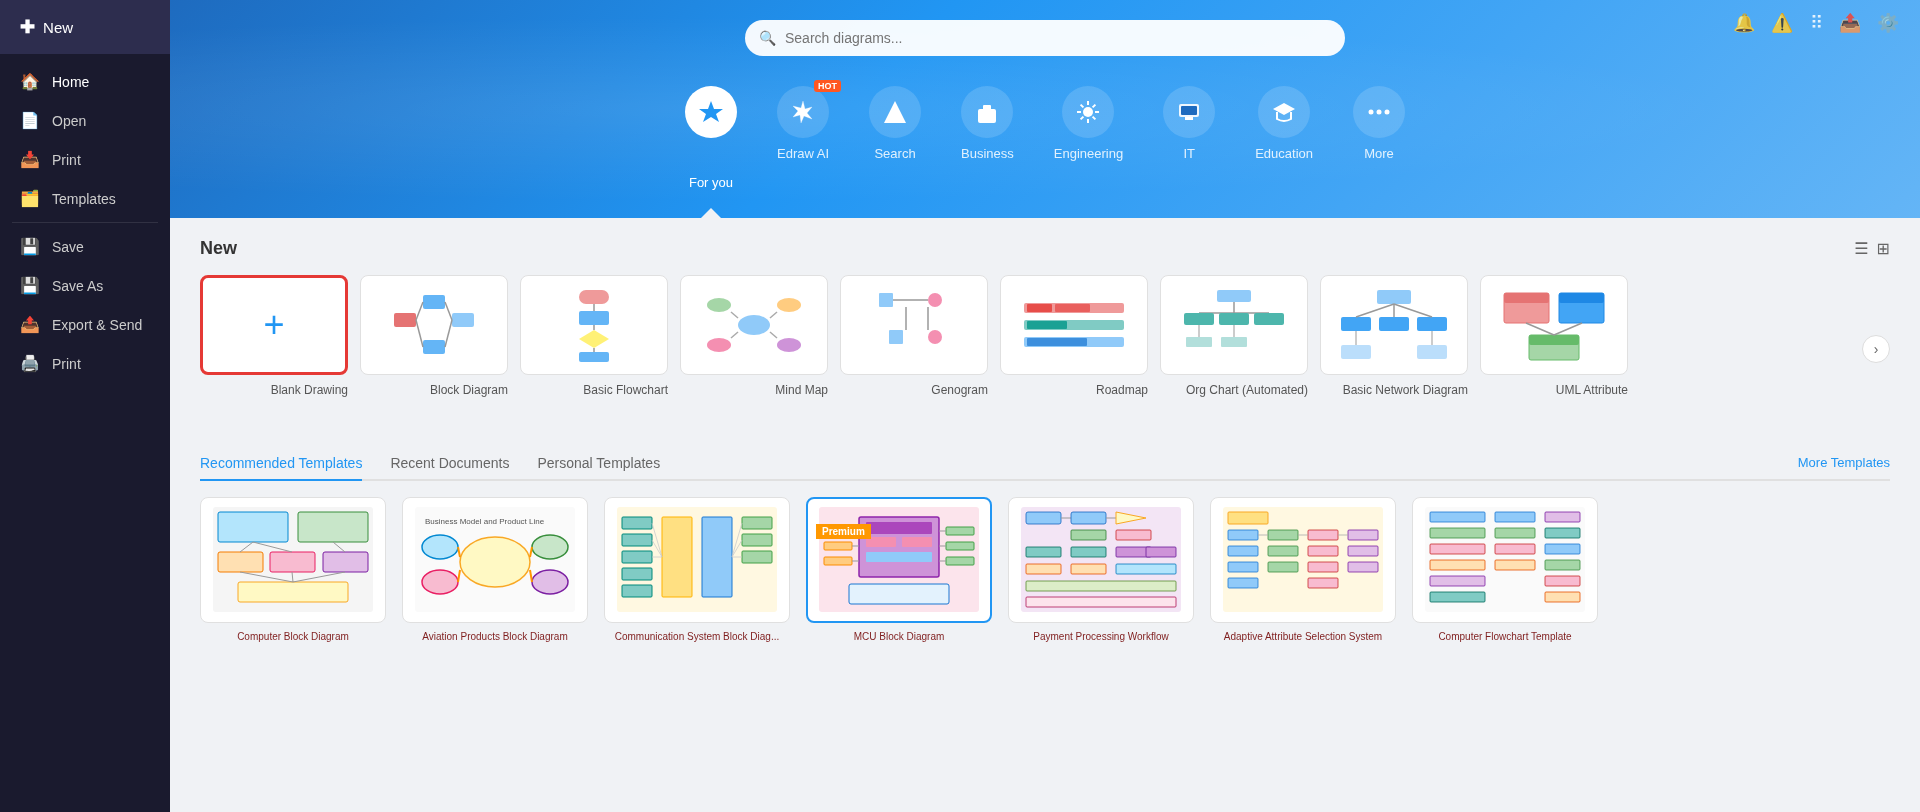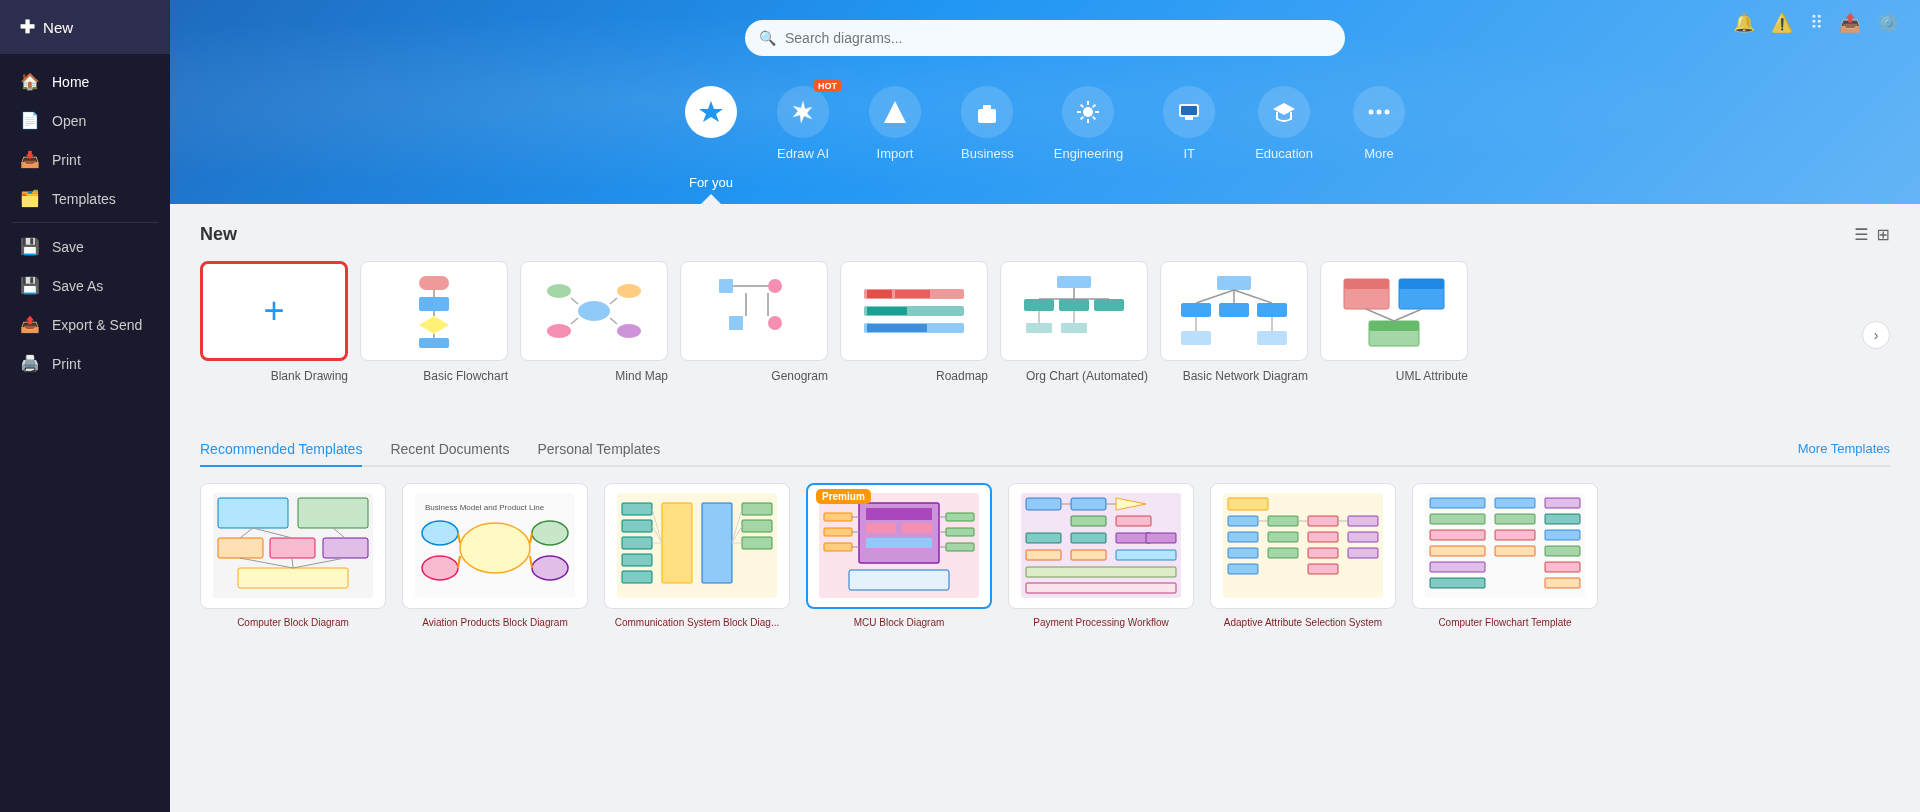--- a/index.html
+++ b/index.html
@@ -100,21 +100,21 @@
       display: flex;
       justify-content: center;
       gap: 0;
       position: relative;
     }
     .category-tab {
       display: flex;
       flex-direction: column;
       align-items: center;
       gap: 8px;
-      padding: 10px 20px 14px;
+      padding: 10px 20px 28px;
       cursor: pointer;
       color: rgba(255,255,255,0.85);
       font-size: 13px;
       position: relative;
       min-width: 90px;
     }
     .category-tab.active { color: #fff; gap: 37px; }
     .category-tab.active::after {
       content: '';
       position: absolute;
@@ -291,28 +291,28 @@
       display: flex;
       align-items: center;
       justify-content: center;
       margin-bottom: 8px;
       overflow: hidden;
       position: relative;
     }
     .rec-label { font-size: 10px; color: #7f1d1d; text-align: center; }
     .premium-badge {
       position: absolute;
-      top: 4px;
+      top: 25px;
       left: 8px;
       background: #ff9800;
       color: #fff;
       font-size: 10px;
       font-weight: bold;
       padding: 2px 6px;
-      border-radius: 5px;
+      border-radius: 0;
     }
     .rec-card.selected .rec-thumb {
       border: 2px solid #2196f3;
     }
 
     
     .sidebar-sep {
       height: 1px;
       background: rgba(255,255,255,0.1);
       margin: 4px 12px;
@@ -399,21 +399,21 @@
         <span class="hot-badge">HOT</span>
         <span>Edraw AI</span>
       </div>
 
       <div class="category-tab">
         <div class="category-tab-icon">
           <svg width="26" height="26" viewBox="0 0 26 26">
               <polygon points="13,2 24,24 2,24" fill="white"></polygon>
             </svg>
         </div>
-        <span>Import</span>
+        <span>Search</span>
       </div>
 
       <div class="category-tab">
         <div class="category-tab-icon">
           <svg width="26" height="26" viewBox="0 0 26 26">
               <rect x="4" y="10" width="18" height="14" rx="2" fill="white"></rect>
               <rect x="9" y="6" width="8" height="5" rx="1" fill="white"></rect>
             </svg>
         </div>
         <span>Business</span>
@@ -478,20 +478,35 @@
 
         <div class="template-card blank-drawing-card">
           <div class="template-thumb">
             <div style="display:flex;flex-direction:column;align-items:center;">
               <span class="blank-plus">+</span>
             </div>
           </div>
           <div class="template-label">Blank Drawing</div>
         </div>
 
+        <div class="template-card">
+          <div class="template-thumb">
+            <svg width="110" height="80" viewBox="0 0 110 80">
+              <rect x="15" y="28" width="22" height="14" rx="2" fill="#e57373"></rect>
+              <rect x="44" y="10" width="22" height="14" rx="2" fill="#64b5f6"></rect>
+              <rect x="44" y="55" width="22" height="14" rx="2" fill="#64b5f6"></rect>
+              <rect x="73" y="28" width="22" height="14" rx="2" fill="#90caf9"></rect>
+              <line x1="37" y1="35" x2="44" y2="17" stroke="#999" stroke-width="1.5"></line>
+              <line x1="37" y1="35" x2="44" y2="62" stroke="#999" stroke-width="1.5"></line>
+              <line x1="66" y1="17" x2="73" y2="35" stroke="#999" stroke-width="1.5"></line>
+              <line x1="66" y1="62" x2="73" y2="35" stroke="#999" stroke-width="1.5"></line>
+            </svg>
+          </div>
+          <div class="template-label">Block Diagram</div>
+        </div>
 
         <div class="template-card">
           <div class="template-thumb">
             <svg width="110" height="80" viewBox="0 0 110 80">
               <rect x="40" y="5" width="30" height="14" rx="7" fill="#ef9a9a"></rect>
               <rect x="40" y="26" width="30" height="14" rx="2" fill="#64b5f6"></rect>
               <polygon points="55,45 70,54 55,63 40,54" fill="#fff176"></polygon>
               <rect x="40" y="67" width="30" height="10" rx="2" fill="#64b5f6"></rect>
               <line x1="55" y1="19" x2="55" y2="26" stroke="#999" stroke-width="1.5" marker-end="url(#arr)"></line>
               <line x1="55" y1="40" x2="55" y2="45" stroke="#999" stroke-width="1.5"></line>

